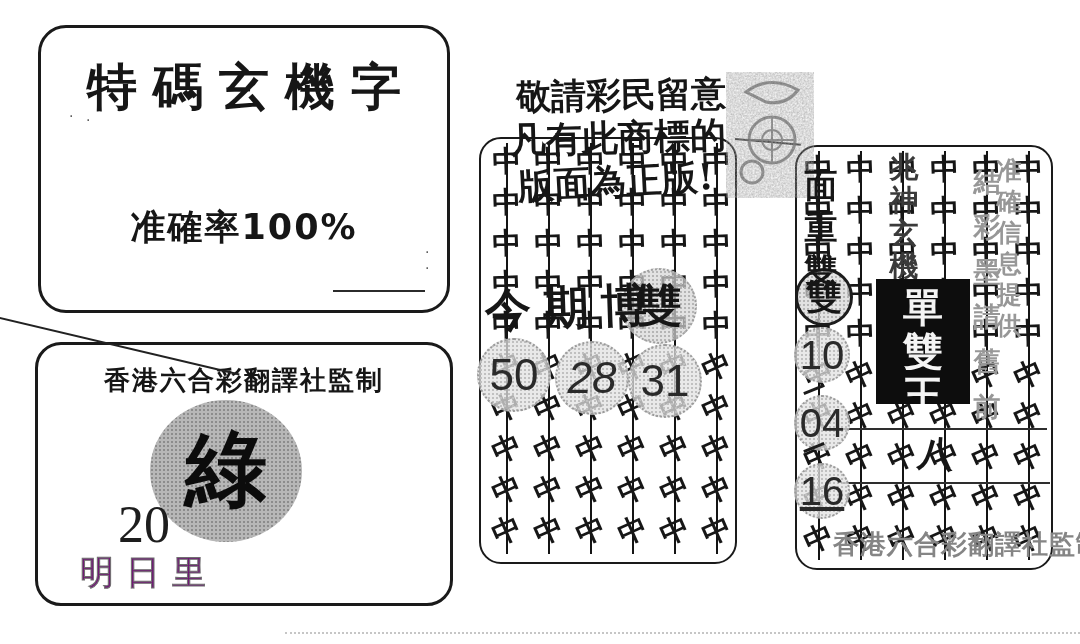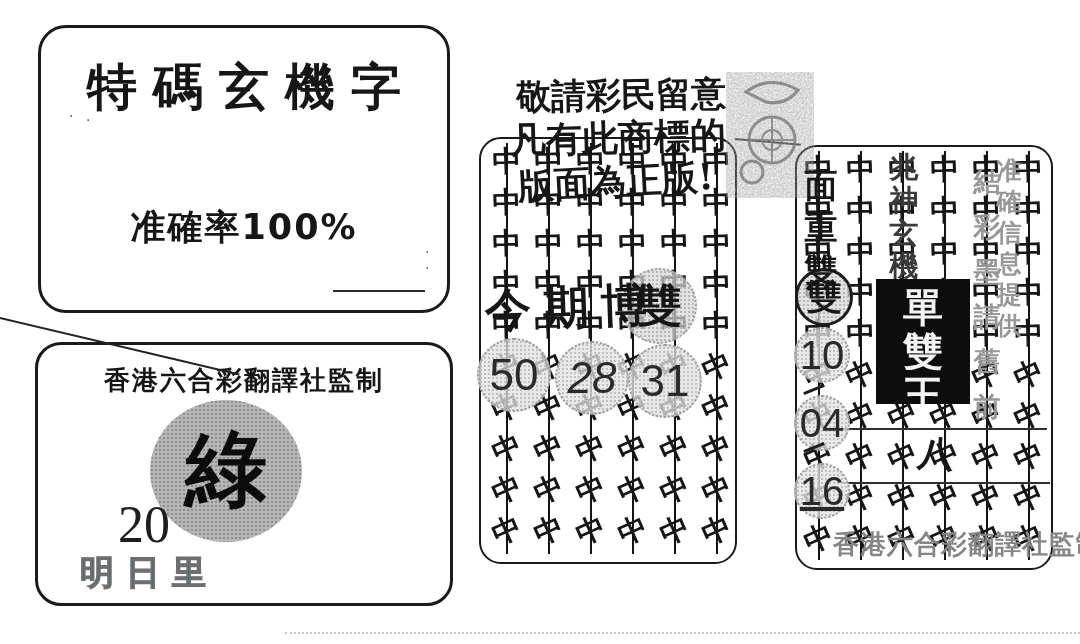--- a/index.html
+++ b/index.html
@@ -25,22 +25,22 @@
   #bl-box .bl-header { top:18px; font-size:26px; letter-spacing:2px; }
   .green-circle { position:absolute; left:112px; top:55px; width:152px; height:142px; border-radius:50%;
     background-color:#b7b7b7;
     background-image:radial-gradient(#8c8c8c 1px, rgba(0,0,0,0) 1.3px);
     background-size:4px 4px;
     display:flex; align-items:center; justify-content:center; }
   .green-circle span { font-size:82px; font-weight:bold; color:#0c0c0c; font-family:"DejaVu Serif", serif; }
   .bl-num { position:absolute; font-family:"Liberation Serif", serif; font-size:52px; color:#1d1d1d; }
   .bl-num.n20 { left:80px; top:150px; }
   .bl-num.n36 { left:235px; top:156px; }
-  .bl-footer { position:absolute; left:42px; top:205px; font-size:34px; color:#0369a1;
-    letter-spacing:12px; font-weight:bold; -webkit-text-stroke:1px #6f6f6f; }
+  .bl-footer { position:absolute; left:42px; top:205px; font-size:34px; color:#701a75;
+    letter-spacing:12px; font-weight:normal; -webkit-text-stroke:1px #6f6f6f; }
 
   .diag-line { position:absolute; left:-4px; top:316px; width:250px; height:2px; background:#222;
     transform:rotate(13.3deg); transform-origin:left center; }
 
   
   .notice-line { position:absolute; font-size:35px; font-weight:bold; white-space:nowrap; z-index:6;
     font-family:"DejaVu Serif", serif; }
   .nl1 { left:516px; top:72px;  transform:rotate(-1deg); }
   .nl2 { left:510px; top:114px; transform:rotate(-1.5deg); font-size:36px; }
   .nl3 { left:518px; top:158px; transform:rotate(-3deg); font-size:36px; }

